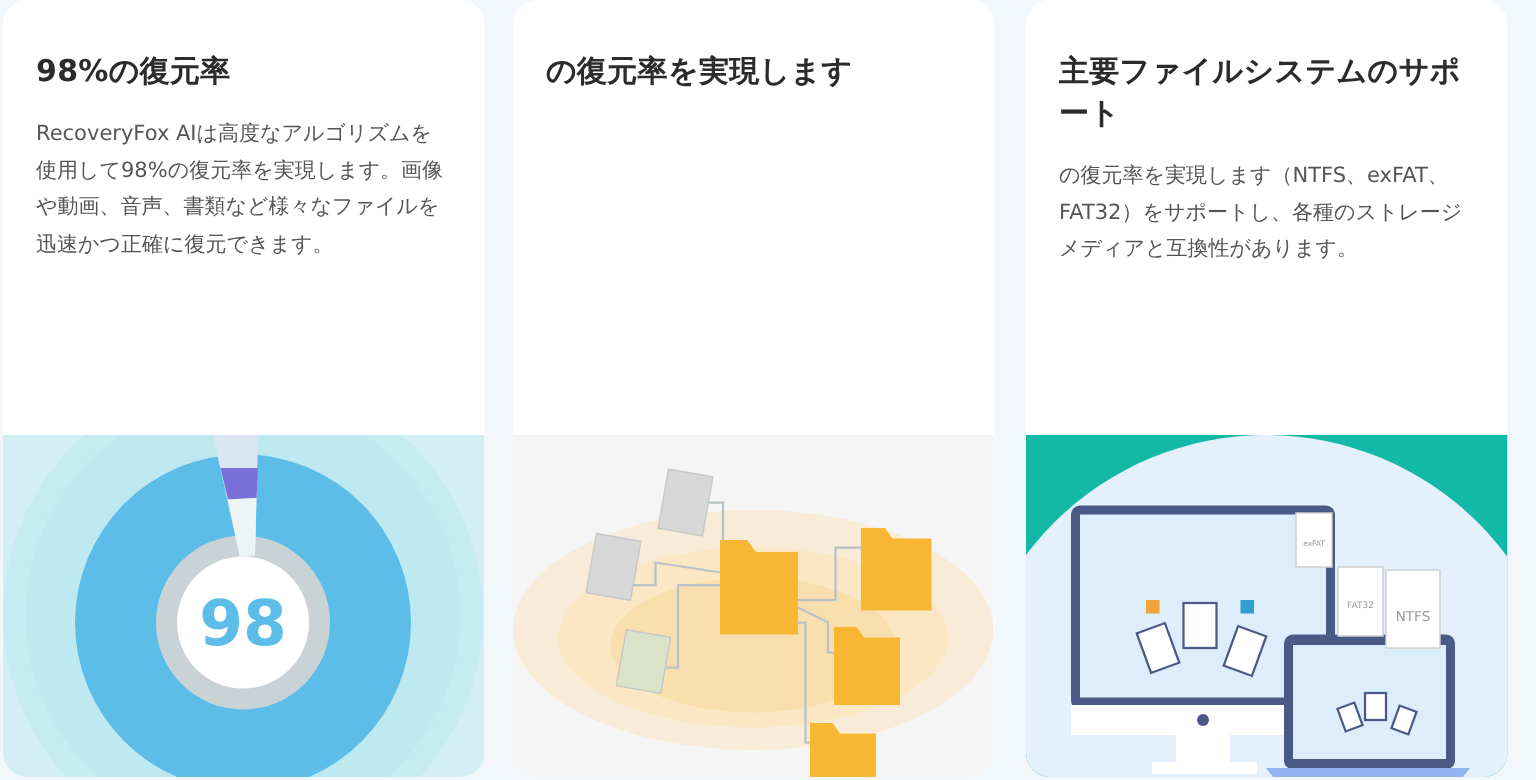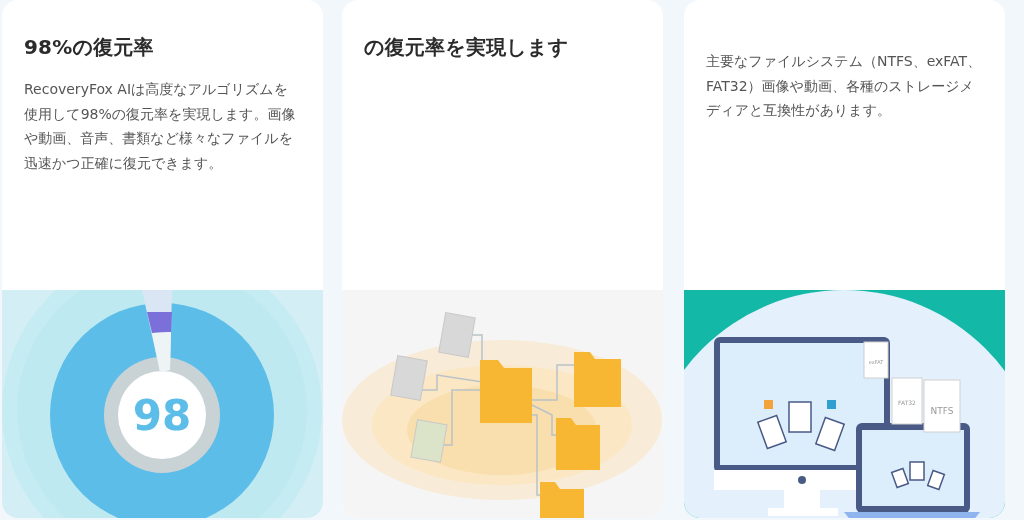--- a/index.html
+++ b/index.html
@@ -71,21 +71,22 @@
         <path d="M232,62 h16 l5,7 h26 v48 h-47 z"></path>
         <path d="M214,128 h15 l5,7 h24 v45 h-44 z"></path>
         <path d="M198,192 h15 l5,7 h24 v42 h-44 z"></path>
       </g>
     </svg>
   </div>
 </div>
 
 <div class="card c3">
   <div class="card-text">
-    <p class="card-body">主要なファイルシステム（NTFS、exFAT、FAT32）画像や動画、各種のストレージメディアと互換性があります。</p>
+    <h3 class="card-title">主要ファイルシステムのサポート</h3>
+    <p class="card-body">の復元率を実現します（NTFS、exFAT、FAT32）をサポートし、各種のストレージメディアと互換性があります。</p>
   </div>
   <div class="card-media m3">
     <svg width="321" height="241" viewBox="0 0 321 241">
       <circle cx="160" cy="200" r="200" fill="#e4f1fd"></circle>
       <rect x="30" y="47" width="176" height="136" rx="6" fill="#4a5a86"></rect>
       <rect x="36" y="53" width="164" height="122" fill="#dcedfb"></rect>
       <rect x="30" y="180" width="176" height="20" fill="#ffffff"></rect>
       <circle cx="118" cy="190" r="4" fill="#4a5a86"></circle>
       <rect x="100" y="200" width="36" height="20" fill="#ffffff"></rect>
       <rect x="84" y="218" width="70" height="8" fill="#ffffff"></rect>

